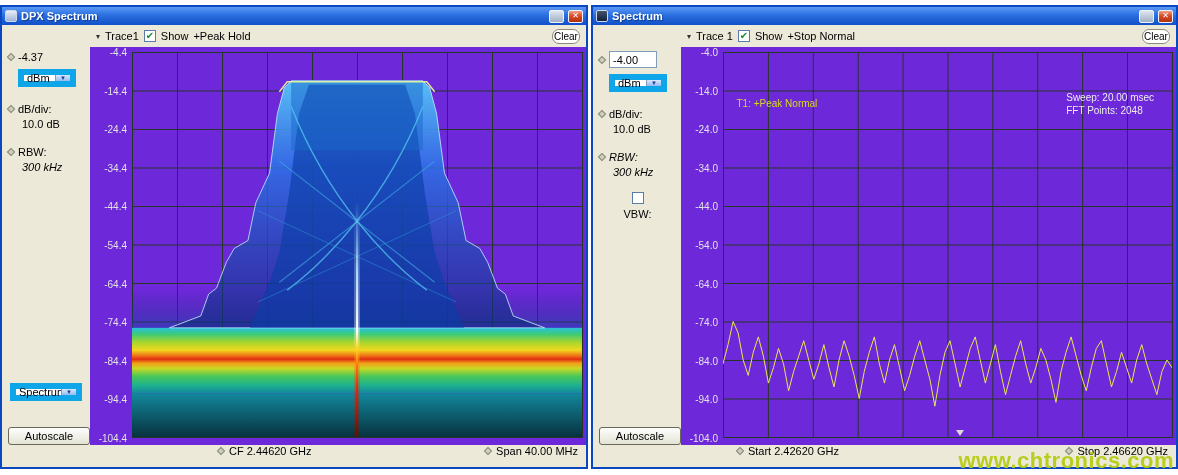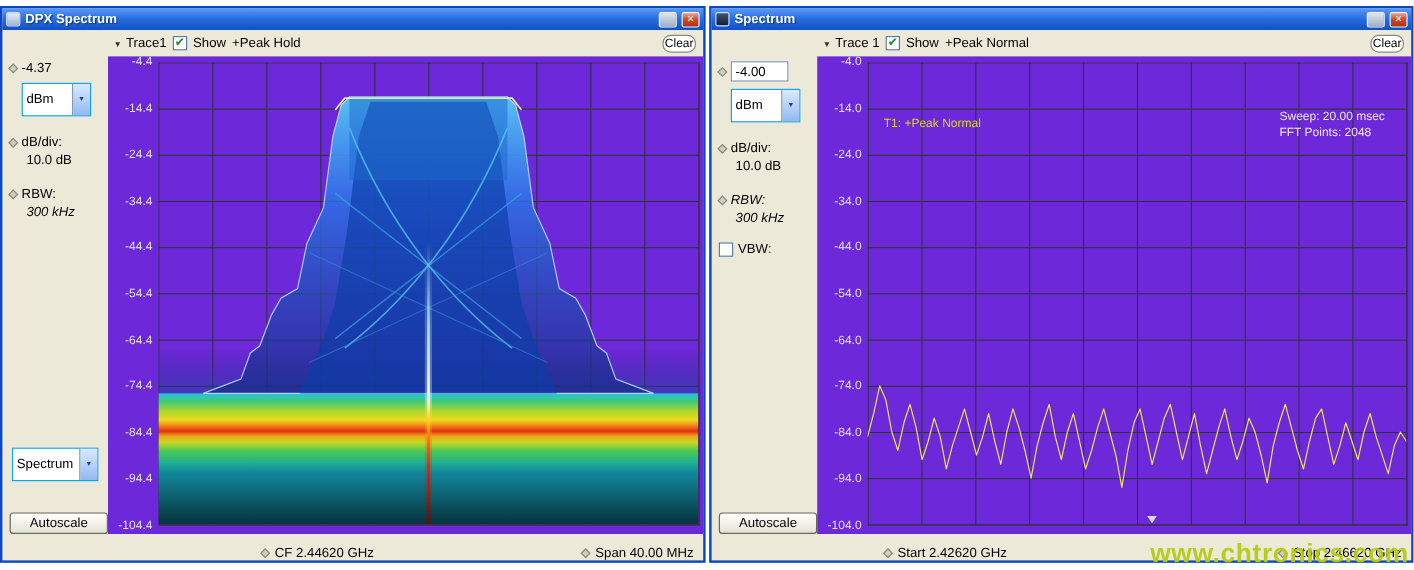--- a/index.html
+++ b/index.html
@@ -27,30 +27,30 @@
 
   
   .panel { width:88px; flex:0 0 88px; display:flex; flex-direction:column; padding:4px 5px 4px 6px; }
   .p-row { display:flex; align-items:center; gap:4px; }
   .diamond { width:6px; height:6px; background:#cfcfc0; border:1px solid #8a8a7a; transform:rotate(45deg);
              flex:0 0 6px; }
   .ref-plain { margin-top:22px; }
   .ref-box { margin-top:22px; }
   .ref-input { width:48px; height:17px; border:1px solid #7f9db9; background:#fff; font-size:11px;
                font-family:inherit; padding:0 3px; }
-  .dropdown { margin-top:6px; margin-left:10px; width:58px; height:28px; border:1px solid #0ea5e9;
+  .dropdown { margin-top:6px; margin-left:10px; width:58px; height:18px; border:6px solid #0ea5e9;
               background:#fff; display:flex; align-items:center; }
   .dd-text { flex:1; padding-left:3px; font-size:11px; overflow:hidden; }
   .dd-btn { width:15px; height:100%; border-left:1px solid #7f9db9;
             background:linear-gradient(#d9e9ff,#93b9ef); color:#1c3e94; font-size:6px;
             display:flex; align-items:center; justify-content:center; }
   .p-label { margin-top:16px; }
   .p-value { padding-left:14px; margin-top:3px; }
   .italic { font-style:italic; }
-  .vbw-row { margin-top:14px; }
+  .vbw-row { margin-top:14px;flex-direction:column; }
   .checkbox { width:12px; height:12px; background:#fff; border:1px solid #5a7ca8; flex:0 0 12px;
               display:flex; align-items:center; justify-content:center; font-size:10px; line-height:1;
               color:#1e8a2e; }
   .checkbox.empty { color:transparent; }
   .display-dd { margin-left:2px; margin-top:auto; width:72px; }
   .autoscale { margin-top:26px; margin-bottom:18px; width:82px; height:18px;
                background:linear-gradient(#fefefe,#e3e3d4); border:1px solid #6a6a5a; border-radius:3px;
                display:flex; align-items:center; justify-content:center; font-size:11px; }
   .panel .autoscale.bottom { margin-top:auto; }
 
@@ -71,21 +71,21 @@
           background-size:10% 10%; }
   .plot svg { position:absolute; inset:0; width:100%; height:100%; }
 
   .annot-t1 { position:absolute; left:3%; top:12%; color:#d8d820; font-size:10px; }
   .annot-sweep { position:absolute; right:4%; top:10%; color:#ececec; font-size:10px; line-height:1.35;
                  text-align:left; }
   .marker-tri { position:absolute; left:52%; bottom:1px; width:0; height:0;
                 border-left:4px solid transparent; border-right:4px solid transparent;
                 border-top:6px solid #d8d8d8; }
 
-  .footer { height:22px; flex:0 0 22px; display:flex; align-items:flex-end; gap:5px; padding:0 8px; }
+  .footer { height:22px; flex:0 0 22px; display:flex; align-items:flex-start; gap:5px; padding:0 8px; }
   .f-group { display:flex; align-items:center; gap:5px; }
   .ml-cf   { margin-left:25%; }
   .ml-start{ margin-left:10%; }
   .ml-auto { margin-left:auto; }
 
   
   .watermark { position:absolute; right:4px; bottom:1px; font-size:22px; font-weight:bold;
                color:#b6cc14; letter-spacing:0.5px; z-index:50; opacity:0.95; }
 </style>
 </head>
@@ -254,21 +254,21 @@
         </div>
         <div class="autoscale bottom">Autoscale</div>
       </div>
 
       <div class="main">
         <div class="tracebar">
           <span class="chev">▾</span>
           <span class="tb-label">Trace 1</span>
           <span class="checkbox">✔</span>
           <span class="tb-label">Show</span>
-          <span class="tb-label">+Peak Normal</span>
+          <span class="tb-label">+Stop Normal</span>
           <span class="clear-btn">Clear</span>
         </div>
         <div class="plotwrap">
           <div class="ticks">
               <div class="tick-label" style="top: 0%;">-4.0</div>
               <div class="tick-label" style="top: 10%;">-14.0</div>
               <div class="tick-label" style="top: 20%;">-24.0</div>
               <div class="tick-label" style="top: 30%;">-34.0</div>
               <div class="tick-label" style="top: 40%;">-44.0</div>
               <div class="tick-label" style="top: 50%;">-54.0</div>

